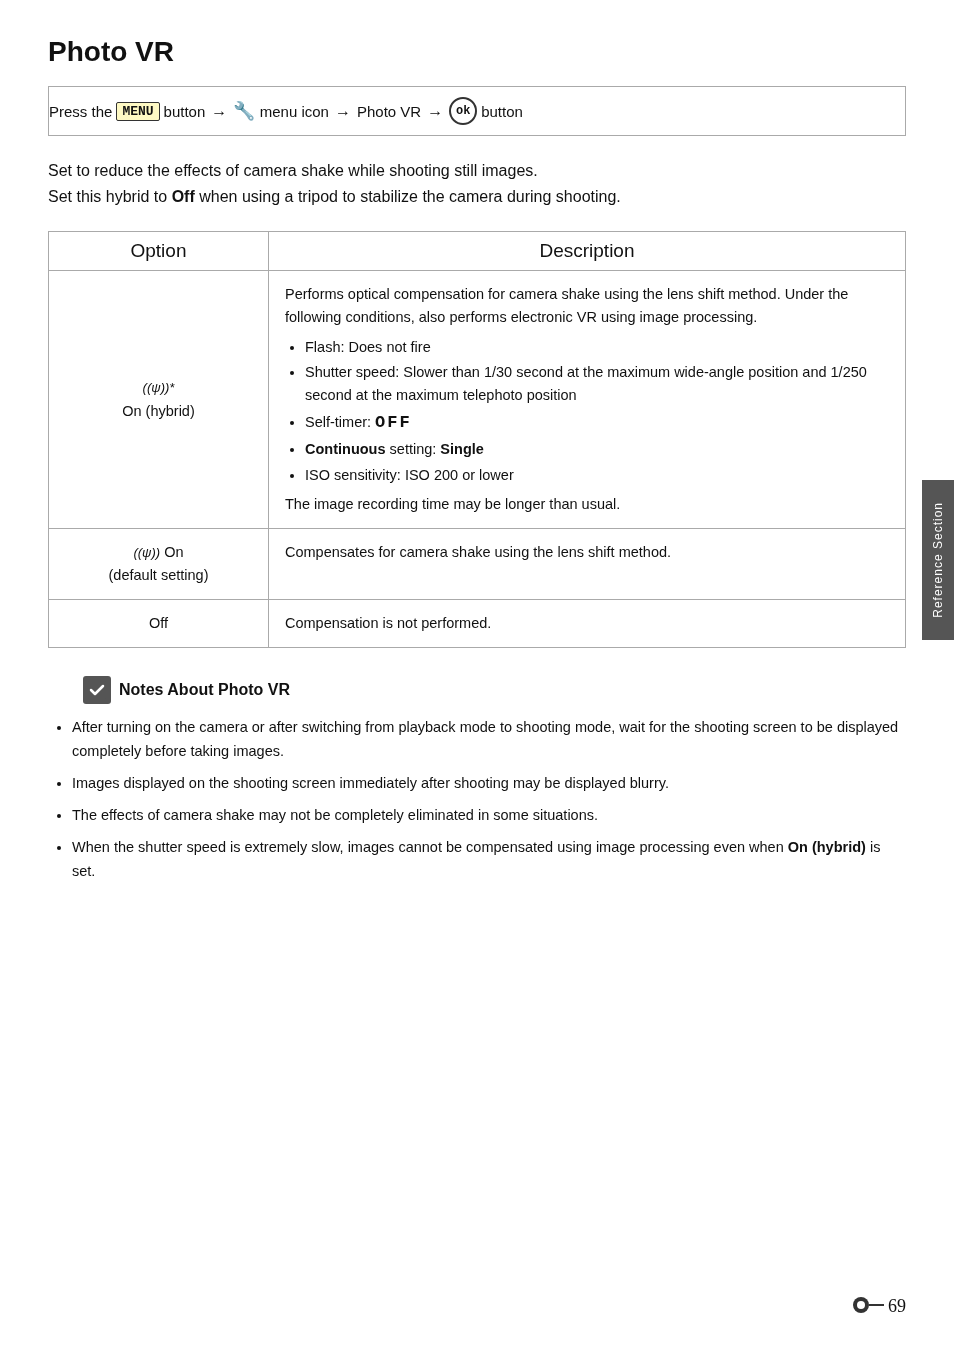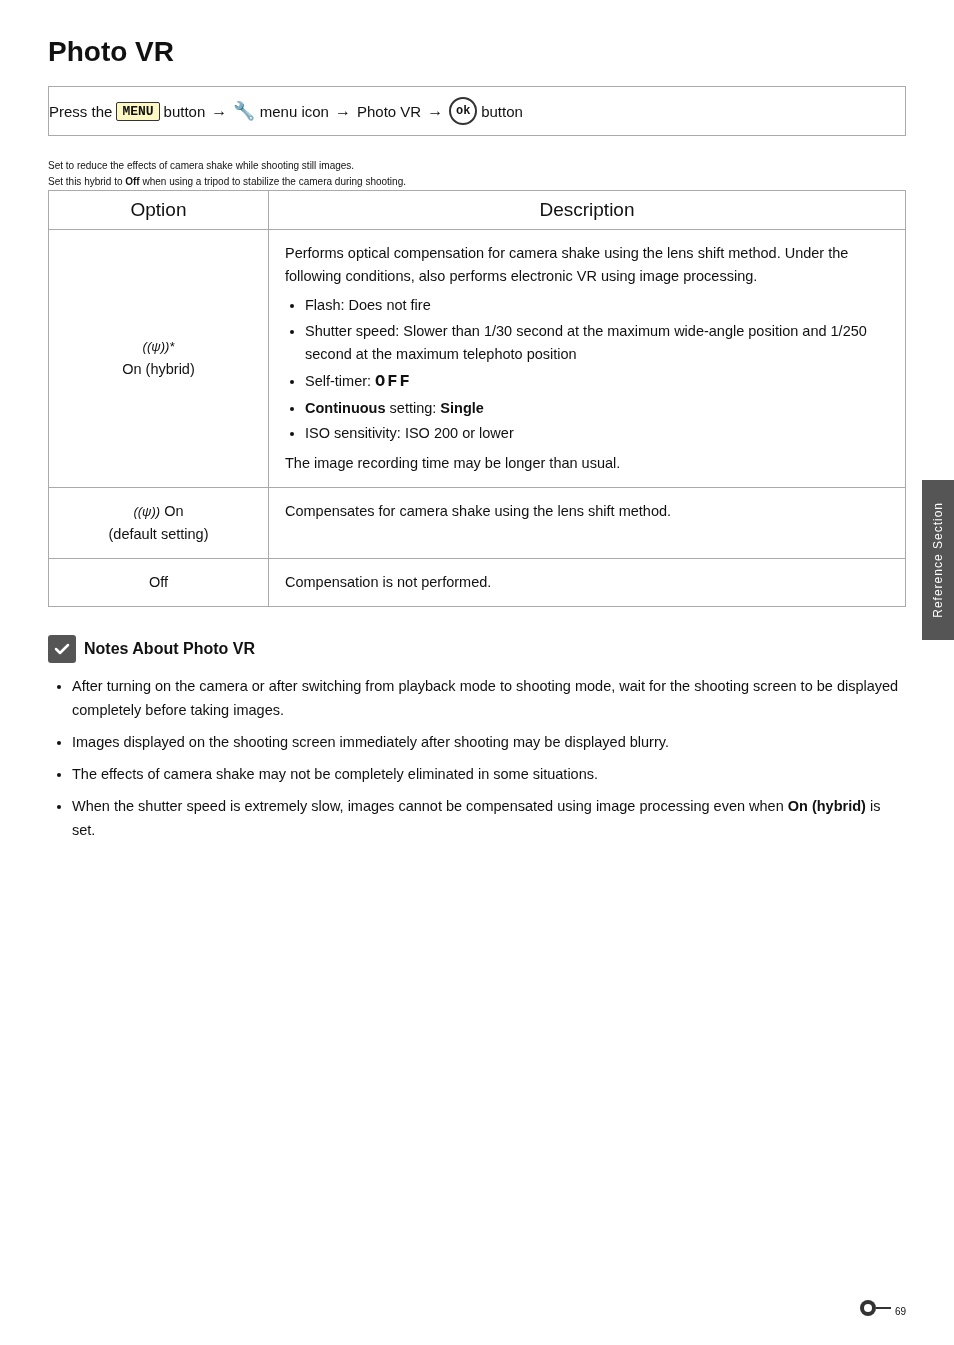--- a/index.html
+++ b/index.html
@@ -45,22 +45,23 @@
       justify-content: center;
       width: 28px;
       height: 28px;
       border: 2px solid #333;
       border-radius: 50%;
       font-size: 12px;
       font-weight: bold;
       font-family: 'Courier New', monospace;
     }
     .intro-text {
+      margin-bottom: 22px;
       line-height: 1.6;
-      font-size: 10px;
+      font-size: 16px;
     }
     .intro-text strong { font-weight: bold; }
     
     table {
       width: 100%;
       border-collapse: collapse;
       margin-bottom: 28px;
     }
     thead th {
       border: 1.5px solid #aaa;
@@ -94,20 +95,21 @@
       font-size: 17px;
       letter-spacing: 2px;
     }
     
     .notes-section { margin-bottom: 20px; }
     .notes-header {
       display: flex;
       align-items: center;
       gap: 8px;
       margin-bottom: 12px;
+      margin-left: 35px;
     }
     .notes-icon {
       width: 28px;
       height: 28px;
       background: #555;
       color: #fff;
       font-weight: bold;
       font-size: 16px;
       display: flex;
       align-items: center;
@@ -144,24 +146,25 @@
       text-orientation: mixed;
       transform: rotate(180deg);
       white-space: nowrap;
       letter-spacing: 1px;
     }
     
     .page-number {
       position: absolute;
       bottom: 28px;
       right: 48px;
-      font-size: 10px;
-      display: flex;
-      align-items: flex-end;
+      font-size: 18px;
+      display: flex;
+      align-items: flex-start;
       gap: 4px;
+      font-family: Liberation Serif, serif;
     }
   </style>
 </head>
 <body>
 
 <h1>Photo VR</h1>
 
 <div class="nav-box">
   <span>Press the</span>
   <span class="menu-label">MENU</span>

